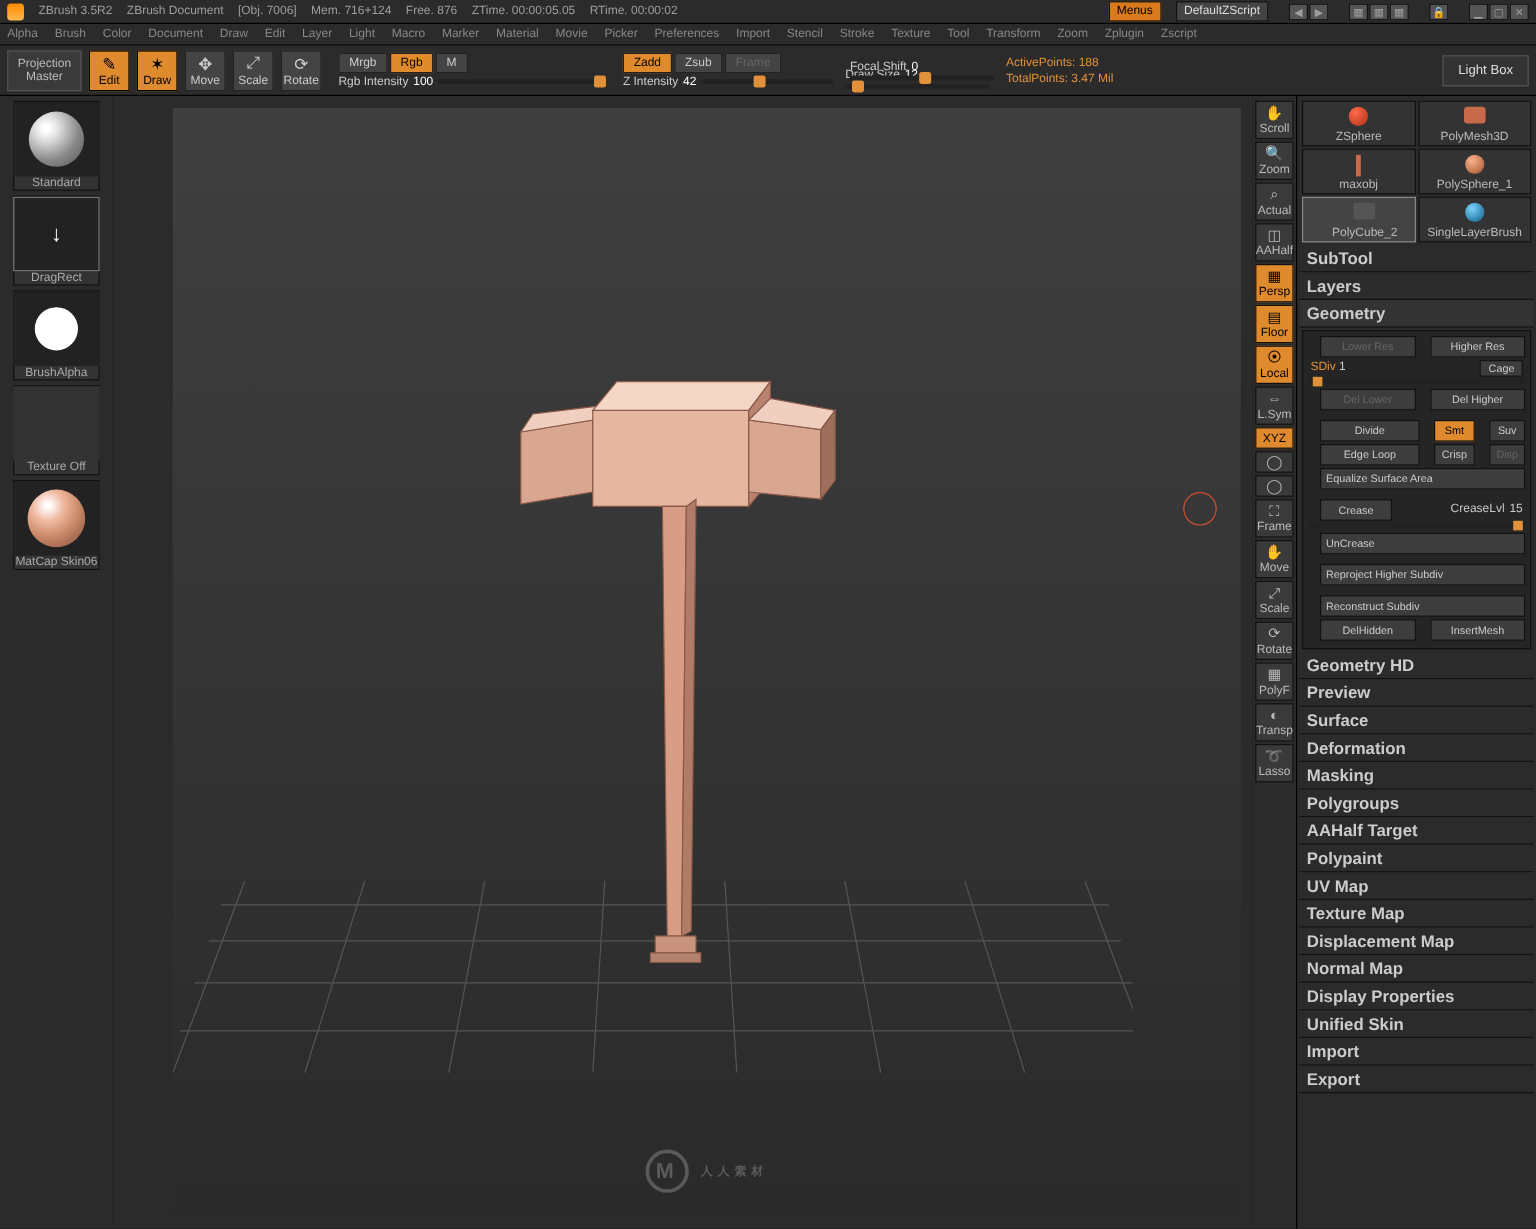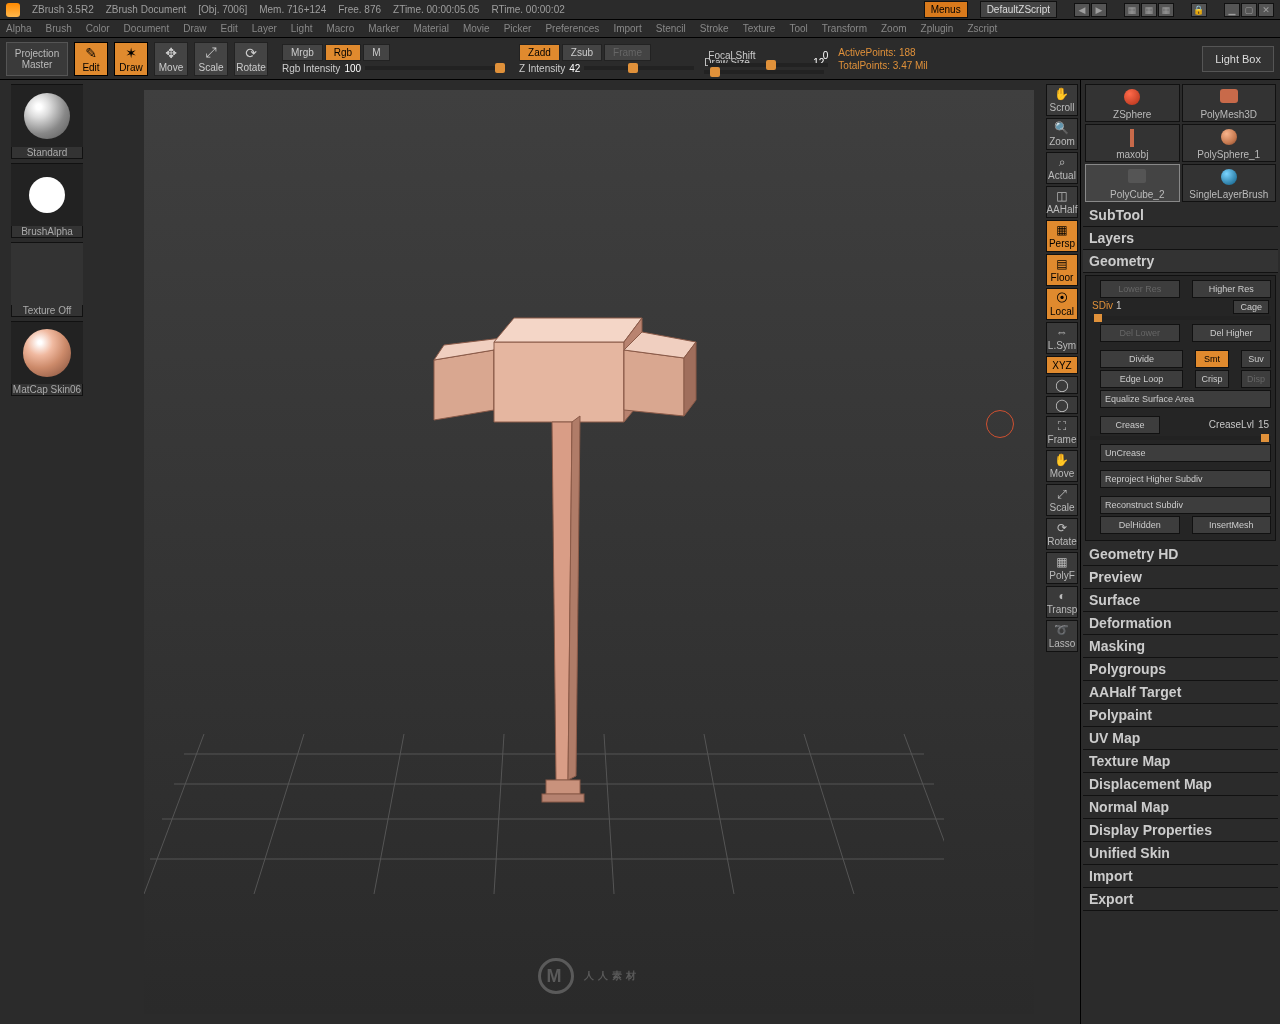--- a/index.html
+++ b/index.html
@@ -22,21 +22,21 @@
 .shelf { height:42px; background:#2b2b2b; display:flex; align-items:center; padding:0 6px; gap:6px; border-bottom:1px solid #000; }
 .shelf .projmaster { width:62px; height:34px; background:#3a3a3a; border:1px solid #555; color:#bbb; font-size:9px; display:flex; flex-direction:column; align-items:center; justify-content:center; line-height:1.1; }
 .shelf .toolbtn { width:34px; height:34px; background:#444; border:1px solid #222; color:#ccc; font-size:8px; display:flex; flex-direction:column; align-items:center; justify-content:center; gap:1px; }
 .shelf .toolbtn.orange { background:#e08a2e; color:#000; border-color:#000; }
 .shelf .toolbtn .glyph { font-size:14px; }
 .shelf .rgbgroup { display:flex; align-items:center; gap:4px; margin-left:8px; }
 .shelf .pillbtn { padding:2px 8px; background:#444; color:#ccc; border:1px solid #222; font-size:10px; }
 .shelf .pillbtn.orange { background:#e08a2e; color:#000; }
 .shelf .pillbtn.dim { color:#666; }
 .shelf .sliderset { display:flex; flex-direction:column; gap:2px; margin-left:8px; font-size:10px; color:#ccc; }
-.shelf .sliderrow { display:flex; align-items:center; gap:16px;justify-content:space-between; }
+.shelf .sliderrow { display:flex; align-items:center; gap:4px; }
 .shelf .slider { width:140px; height:4px; background:#222; position:relative; }
 .shelf .slider .knob { position:absolute; top:-3px; width:10px; height:10px; background:#e0913a; border-radius:2px; }
 .shelf .lightbox { margin-left:auto; padding:6px 12px; background:#333; border:1px solid #555; color:#ddd; font-size:11px; }
 .shelf .stats { display:flex; flex-direction:column; gap:2px; color:#e0913a; font-size:10px; margin-left:8px; }
 
 
 .main { display:flex; height:calc(1024px - 80px); }
 .leftcol { width:94px; background:#2b2b2b; display:flex; flex-direction:column; align-items:center; padding:4px; gap:4px; }
 .swatch { width:72px; background:#333; border:1px solid #111; display:flex; flex-direction:column; align-items:center; color:#aaa; font-size:9px; }
 .swatch .thumb { width:72px; height:62px; background:#222; display:flex; align-items:center; justify-content:center; }
@@ -236,20 +236,24 @@
 <div class="main">
 
   <div class="leftcol">
     <div class="swatch">
       <div class="thumb brush">
           <div class="ball"></div>
         </div>
       <span>Standard</span>
     </div>
     <div class="swatch">
+      <div class="thumb dragrect"></div>
+      <span>DragRect</span>
+    </div>
+    <div class="swatch">
       <div class="thumb alpha">
           <div class="ball"></div>
         </div>
       <span>BrushAlpha</span>
     </div>
     <div class="swatch">
       <div class="thumb" style="background:#333"></div>
       <span>Texture Off</span>
     </div>
     <div class="swatch">

